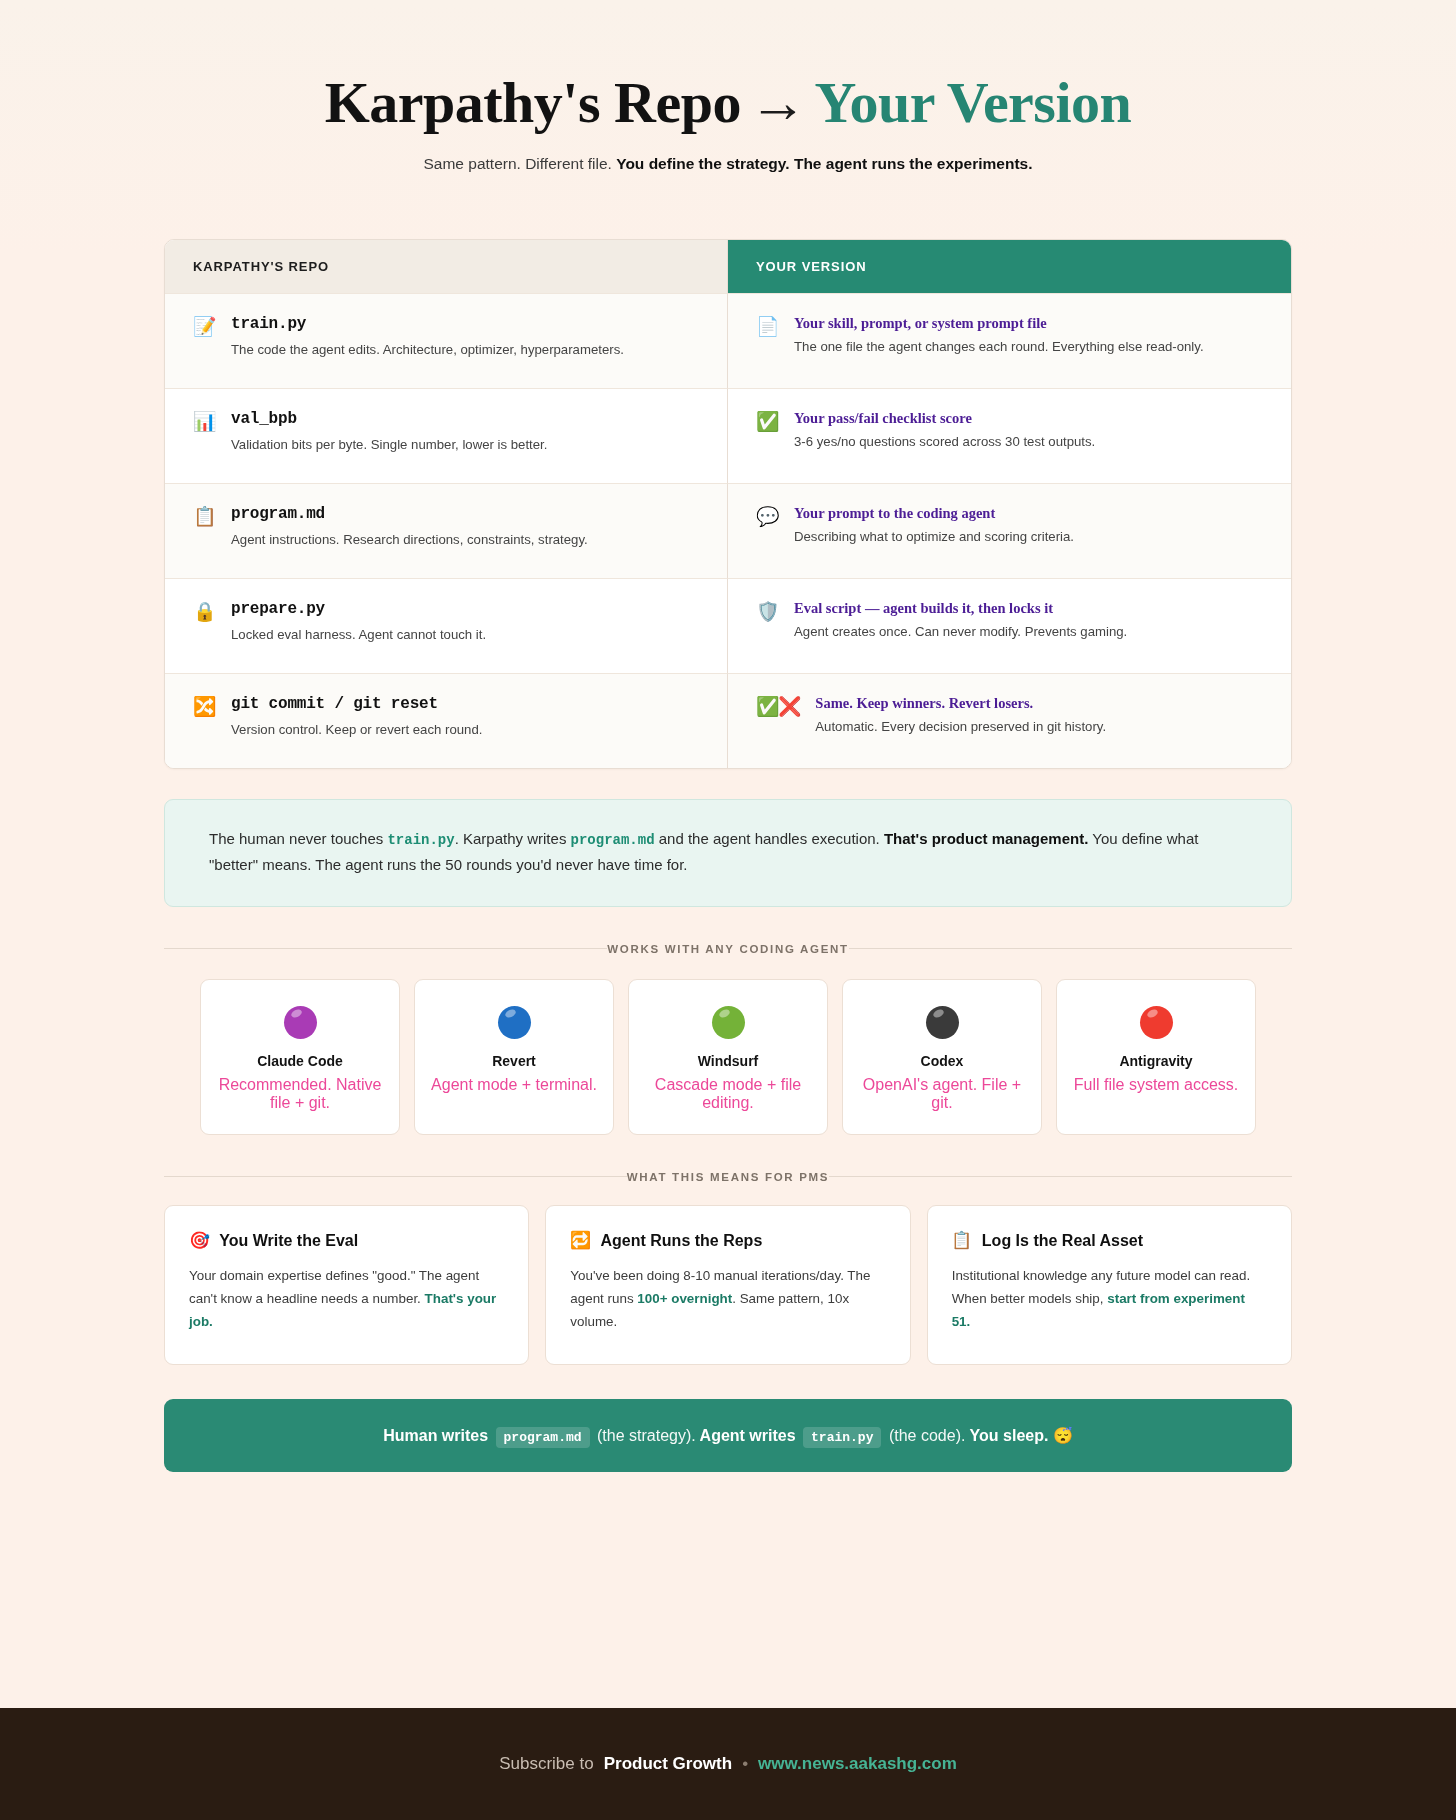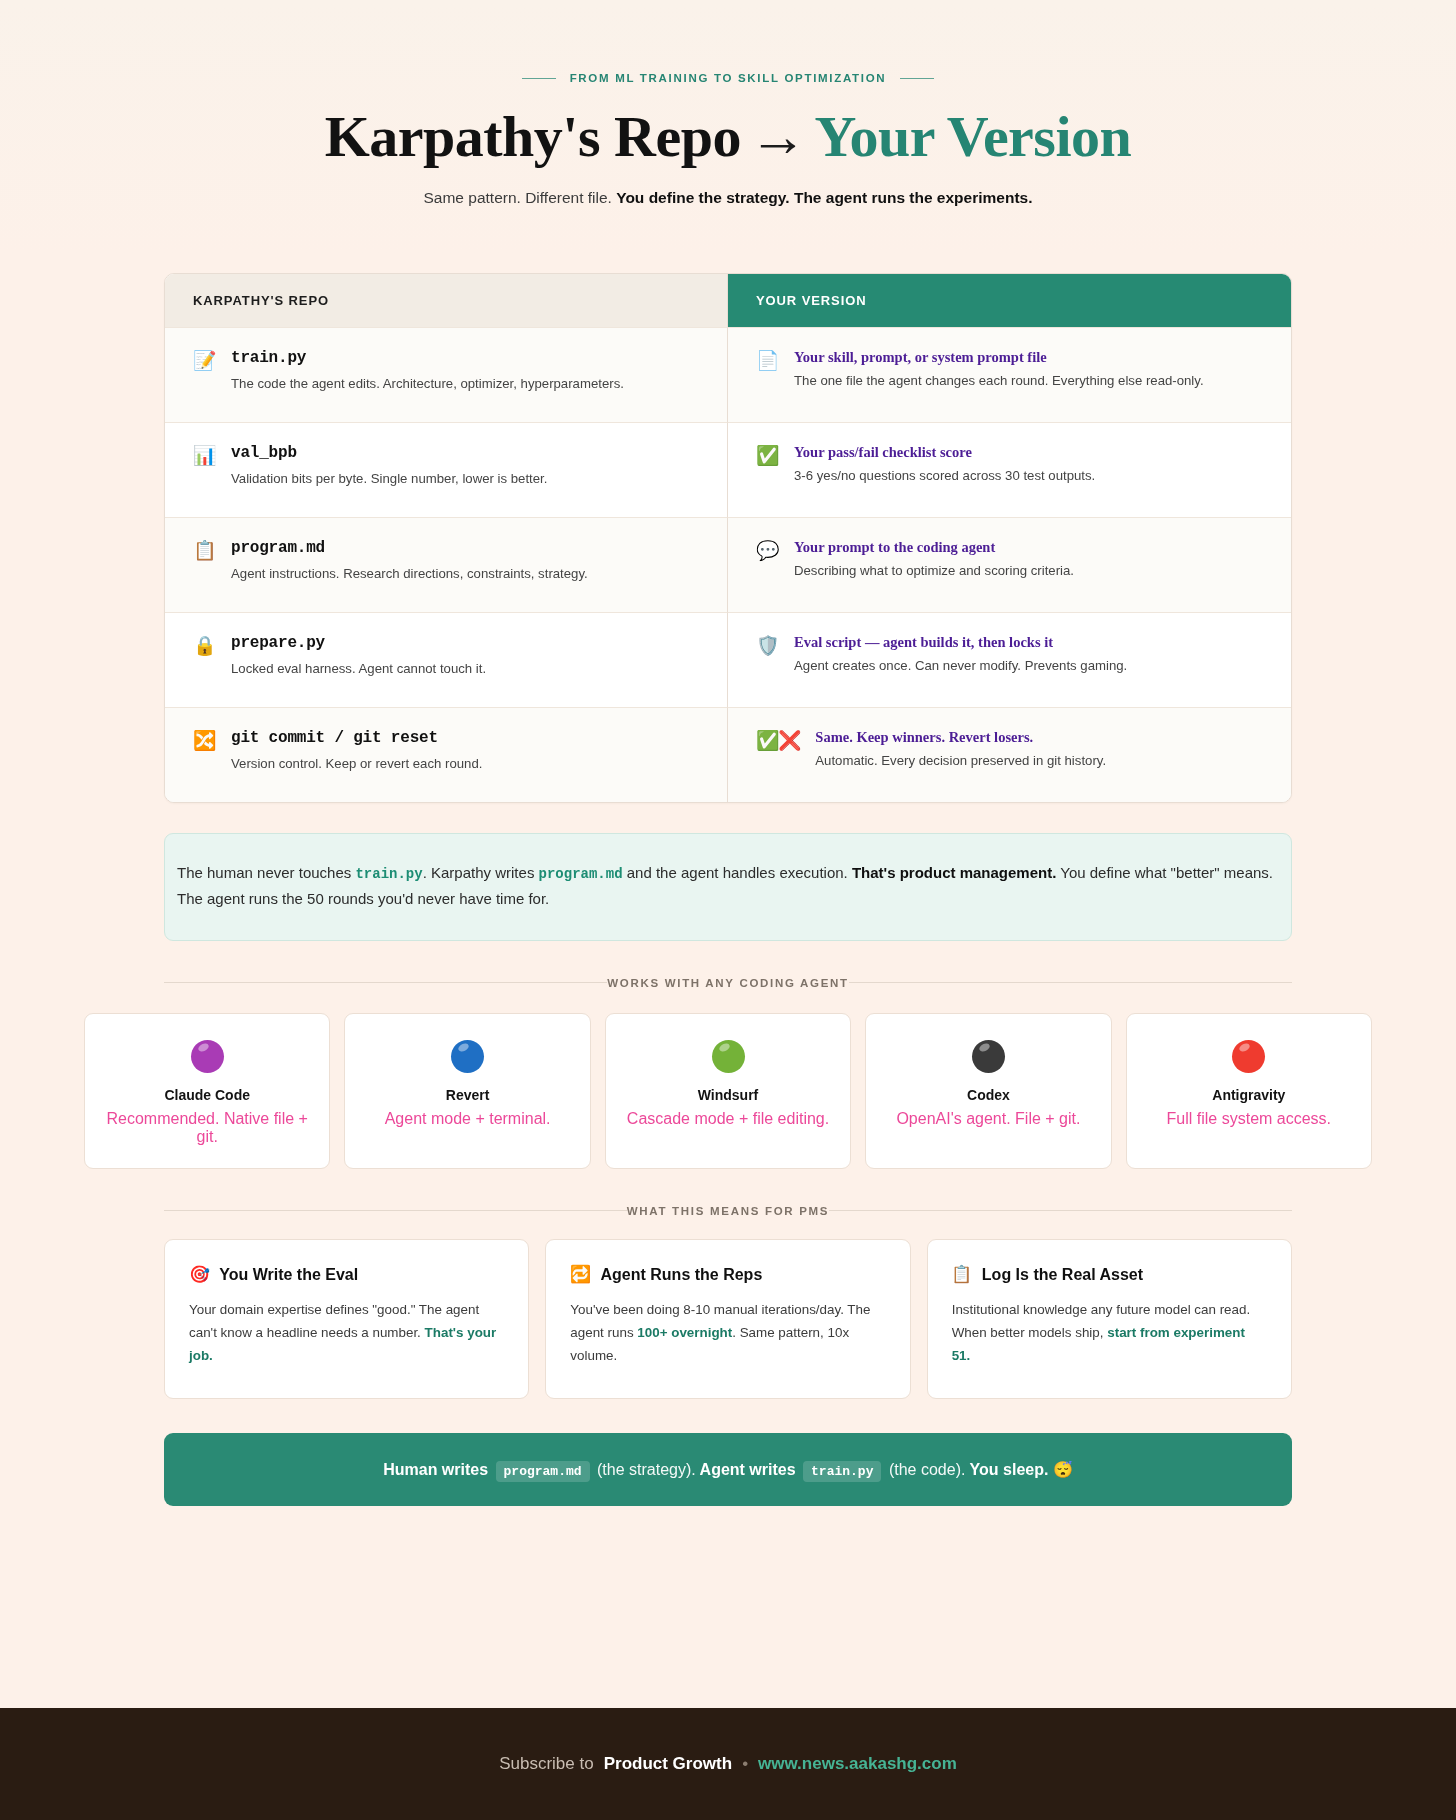--- a/index.html
+++ b/index.html
@@ -127,21 +127,21 @@
   }
   .cell-desc { font-size: 13.2px; color: #444; line-height: 1.45; }
 
   
   .callout {
     margin: 30px auto 0;
     width: 1128px;
     background: #e9f5f1;
     border: 1px solid #cfe7df;
     border-radius: 9px;
-    padding: 26px 12px 28px;
+    padding: 26px 44px 28px;
     font-size: 15px;
     line-height: 1.72;
     color: #2c2c2c;
   }
   .callout .mono-link {
     font-family: "Liberation Mono", monospace;
     font-weight: bold;
     color: #1d8d74;
     font-size: 14px;
   }
@@ -158,21 +158,21 @@
   .divider .lbl {
     font-size: 11.5px;
     font-weight: bold;
     letter-spacing: 1.7px;
     color: #7d7268;
     white-space: nowrap;
   }
 
   
   .agents {
-    width: 1288px;
+    width: 1056px;
     margin: 24px auto 0;
     display: flex;
     gap: 14px;
     justify-content: space-between;
   }
   .agent-card {
     flex: 1;
     background: #fff;
     border: 1px solid #ecdfd4;
     border-radius: 9px;
@@ -266,25 +266,20 @@
   .footer .brand { color: #ffffff; font-weight: bold; }
   .footer .sep { color: #8c7d70; }
   .footer .url { color: #46b394; font-weight: bold; }
 </style>
 </head>
 <body>
 
 <div class="page">
 
   <div class="header">
-    <div class="eyebrow-wrap">
-      <span class="eyebrow-rule"></span>
-      <span class="eyebrow">FROM ML TRAINING TO SKILL OPTIMIZATION</span>
-      <span class="eyebrow-rule"></span>
-    </div>
     <h1 class="title">
       <span>Karpathy's Repo</span><span class="arrow">→</span><span class="accent">Your Version</span>
     </h1>
     <div class="subtitle">
       <span>Same pattern. Different file. </span><b>You define the strategy. The agent runs the experiments.</b>
     </div>
   </div>
 
   <div class="table-wrap">
     <div class="trow">

